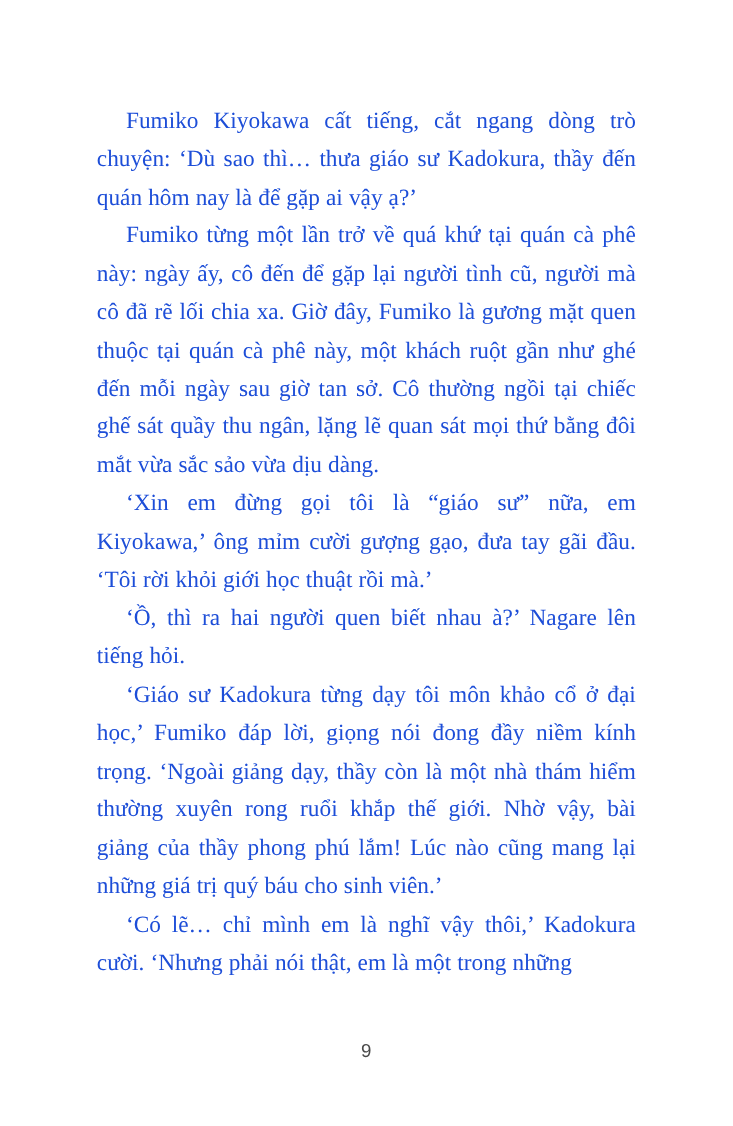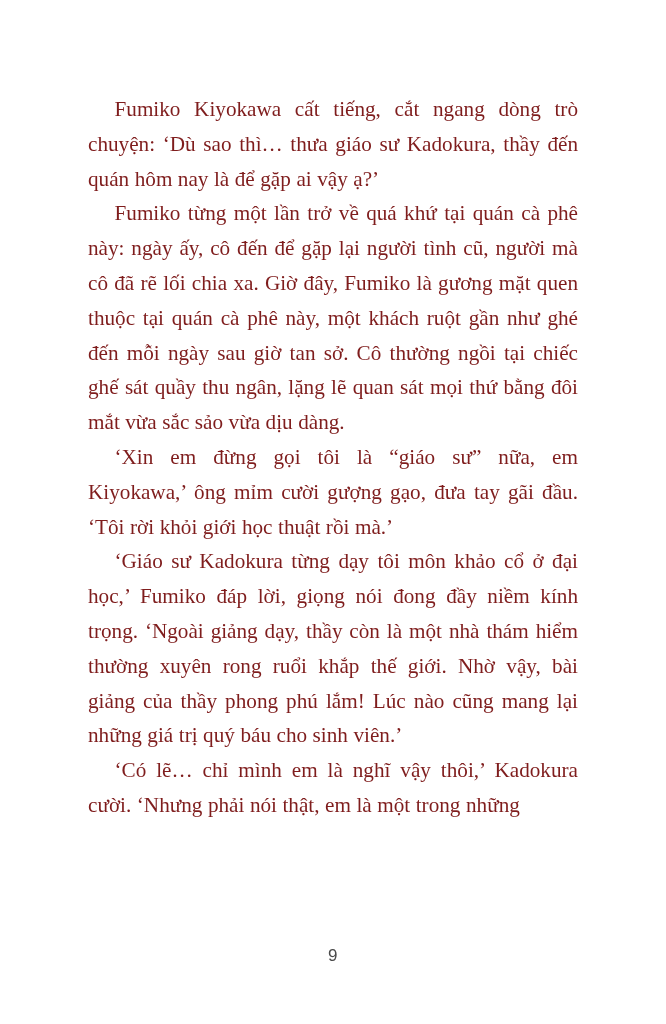--- a/index.html
+++ b/index.html
@@ -19,21 +19,21 @@
   }
 
   .text-block {
     position: absolute;
     left: 88px;
     top: 92px;
     width: 490px;
     font-family: "Liberation Serif", "DejaVu Serif", serif;
     font-size: 21.2px;
     line-height: 34.8px;
-    color: #7f1d1d;
+    color: #1d4ed8;
     text-align: justify;
     text-justify: inter-word;
     -webkit-font-smoothing: antialiased;
     font-kerning: normal;
   }
 
   .text-block p {
     margin: 0;
     text-indent: 1.25em;
     hyphens: none;
@@ -60,19 +60,20 @@
 </style>
 </head>
 <body>
 
 <div class="page">
 
   <div class="text-block">
     <p>Fumiko Kiyokawa cất tiếng, cắt ngang dòng trò chuyện: ‘Dù sao thì… thưa giáo sư Kadokura, thầy đến quán hôm nay là để gặp ai vậy ạ?’</p>
     <p>Fumiko từng một lần trở về quá khứ tại quán cà phê này: ngày ấy, cô đến để gặp lại người tình cũ, người mà cô đã rẽ lối chia xa. Giờ đây, Fumiko là gương mặt quen thuộc tại quán cà phê này, một khách ruột gần như ghé đến mỗi ngày sau giờ tan sở. Cô thường ngồi tại chiếc ghế sát quầy thu ngân, lặng lẽ quan sát mọi thứ bằng đôi mắt vừa sắc sảo vừa dịu dàng.</p>
     <p>‘Xin em đừng gọi tôi là “giáo sư” nữa, em Kiyokawa,’ ông mỉm cười gượng gạo, đưa tay gãi đầu. ‘Tôi rời khỏi giới học thuật rồi mà.’</p>
+    <p>‘Ồ, thì ra hai người quen biết nhau à?’ Nagare lên tiếng hỏi.</p>
     <p>‘Giáo sư Kadokura từng dạy tôi môn khảo cổ ở đại học,’ Fumiko đáp lời, giọng nói đong đầy niềm kính trọng. ‘Ngoài giảng dạy, thầy còn là một nhà thám hiểm thường xuyên rong ruổi khắp thế giới. Nhờ vậy, bài giảng của thầy phong phú lắm! Lúc nào cũng mang lại những giá trị quý báu cho sinh viên.’</p>
     <p>‘Có lẽ… chỉ mình em là nghĩ vậy thôi,’ Kadokura cười. ‘Nhưng phải nói thật, em là một trong những</p>
   </div>
 
   <div class="folio">9</div>
 
 </div>
 
 </body></html>

